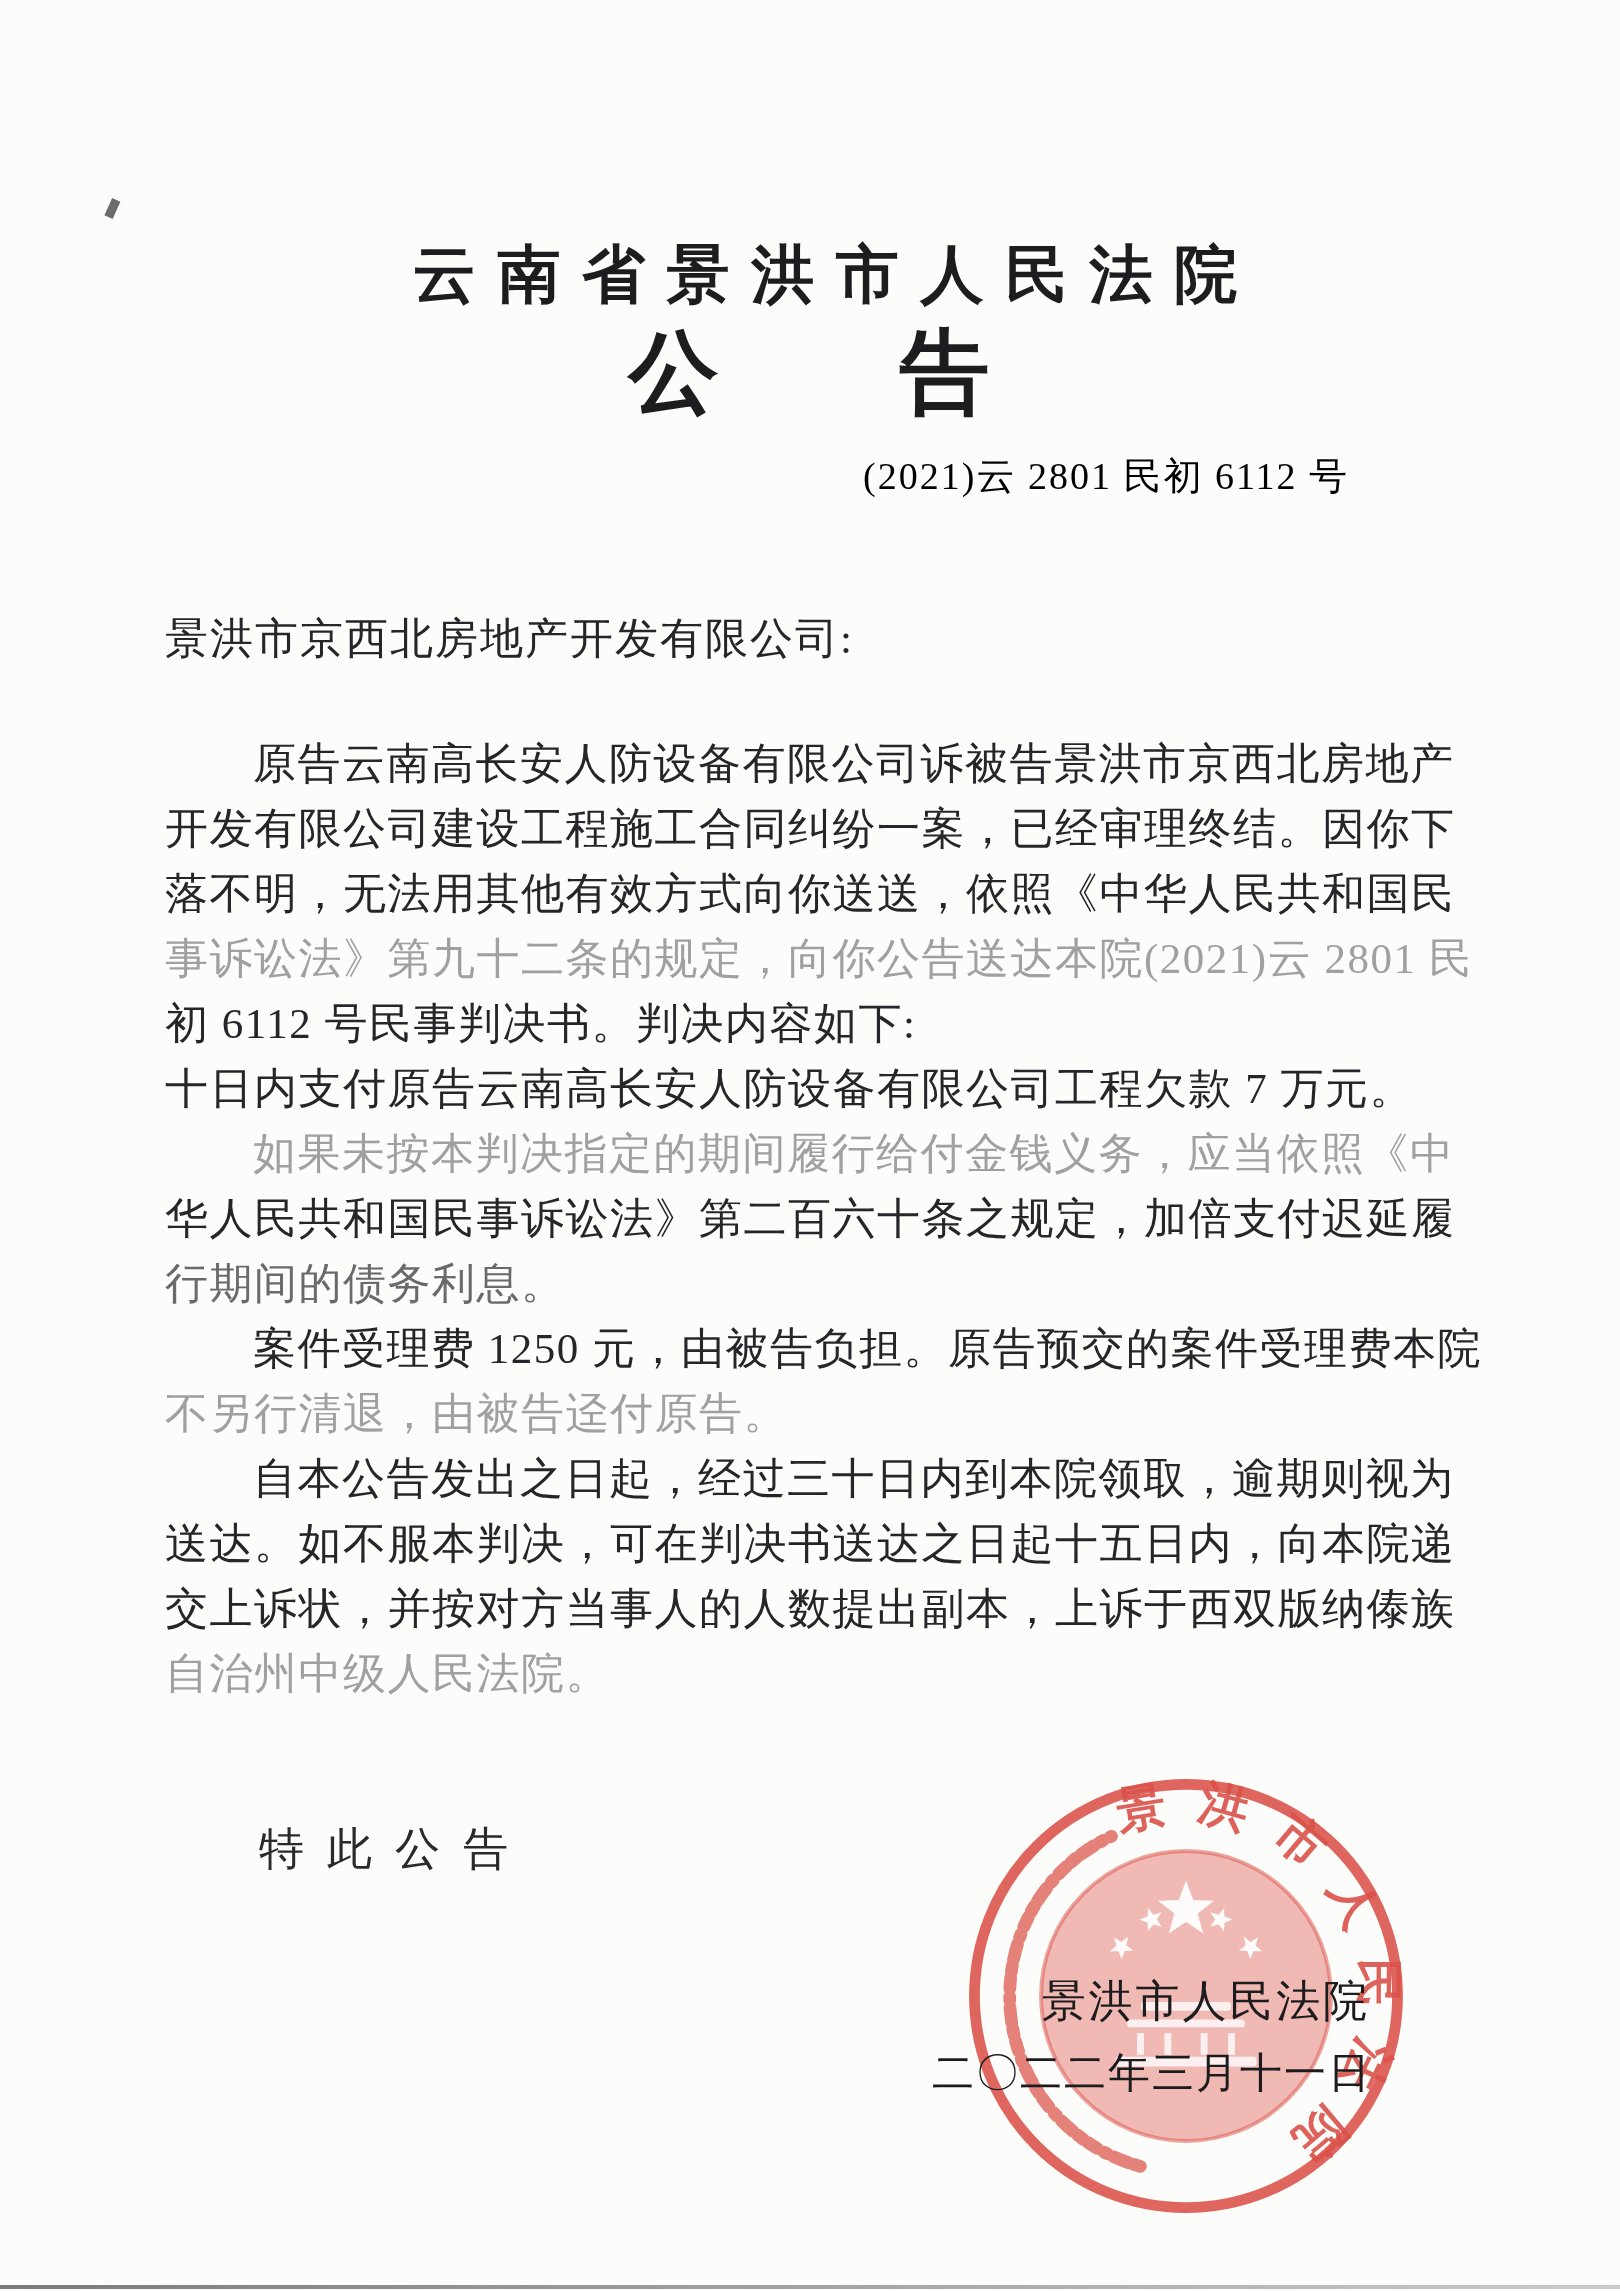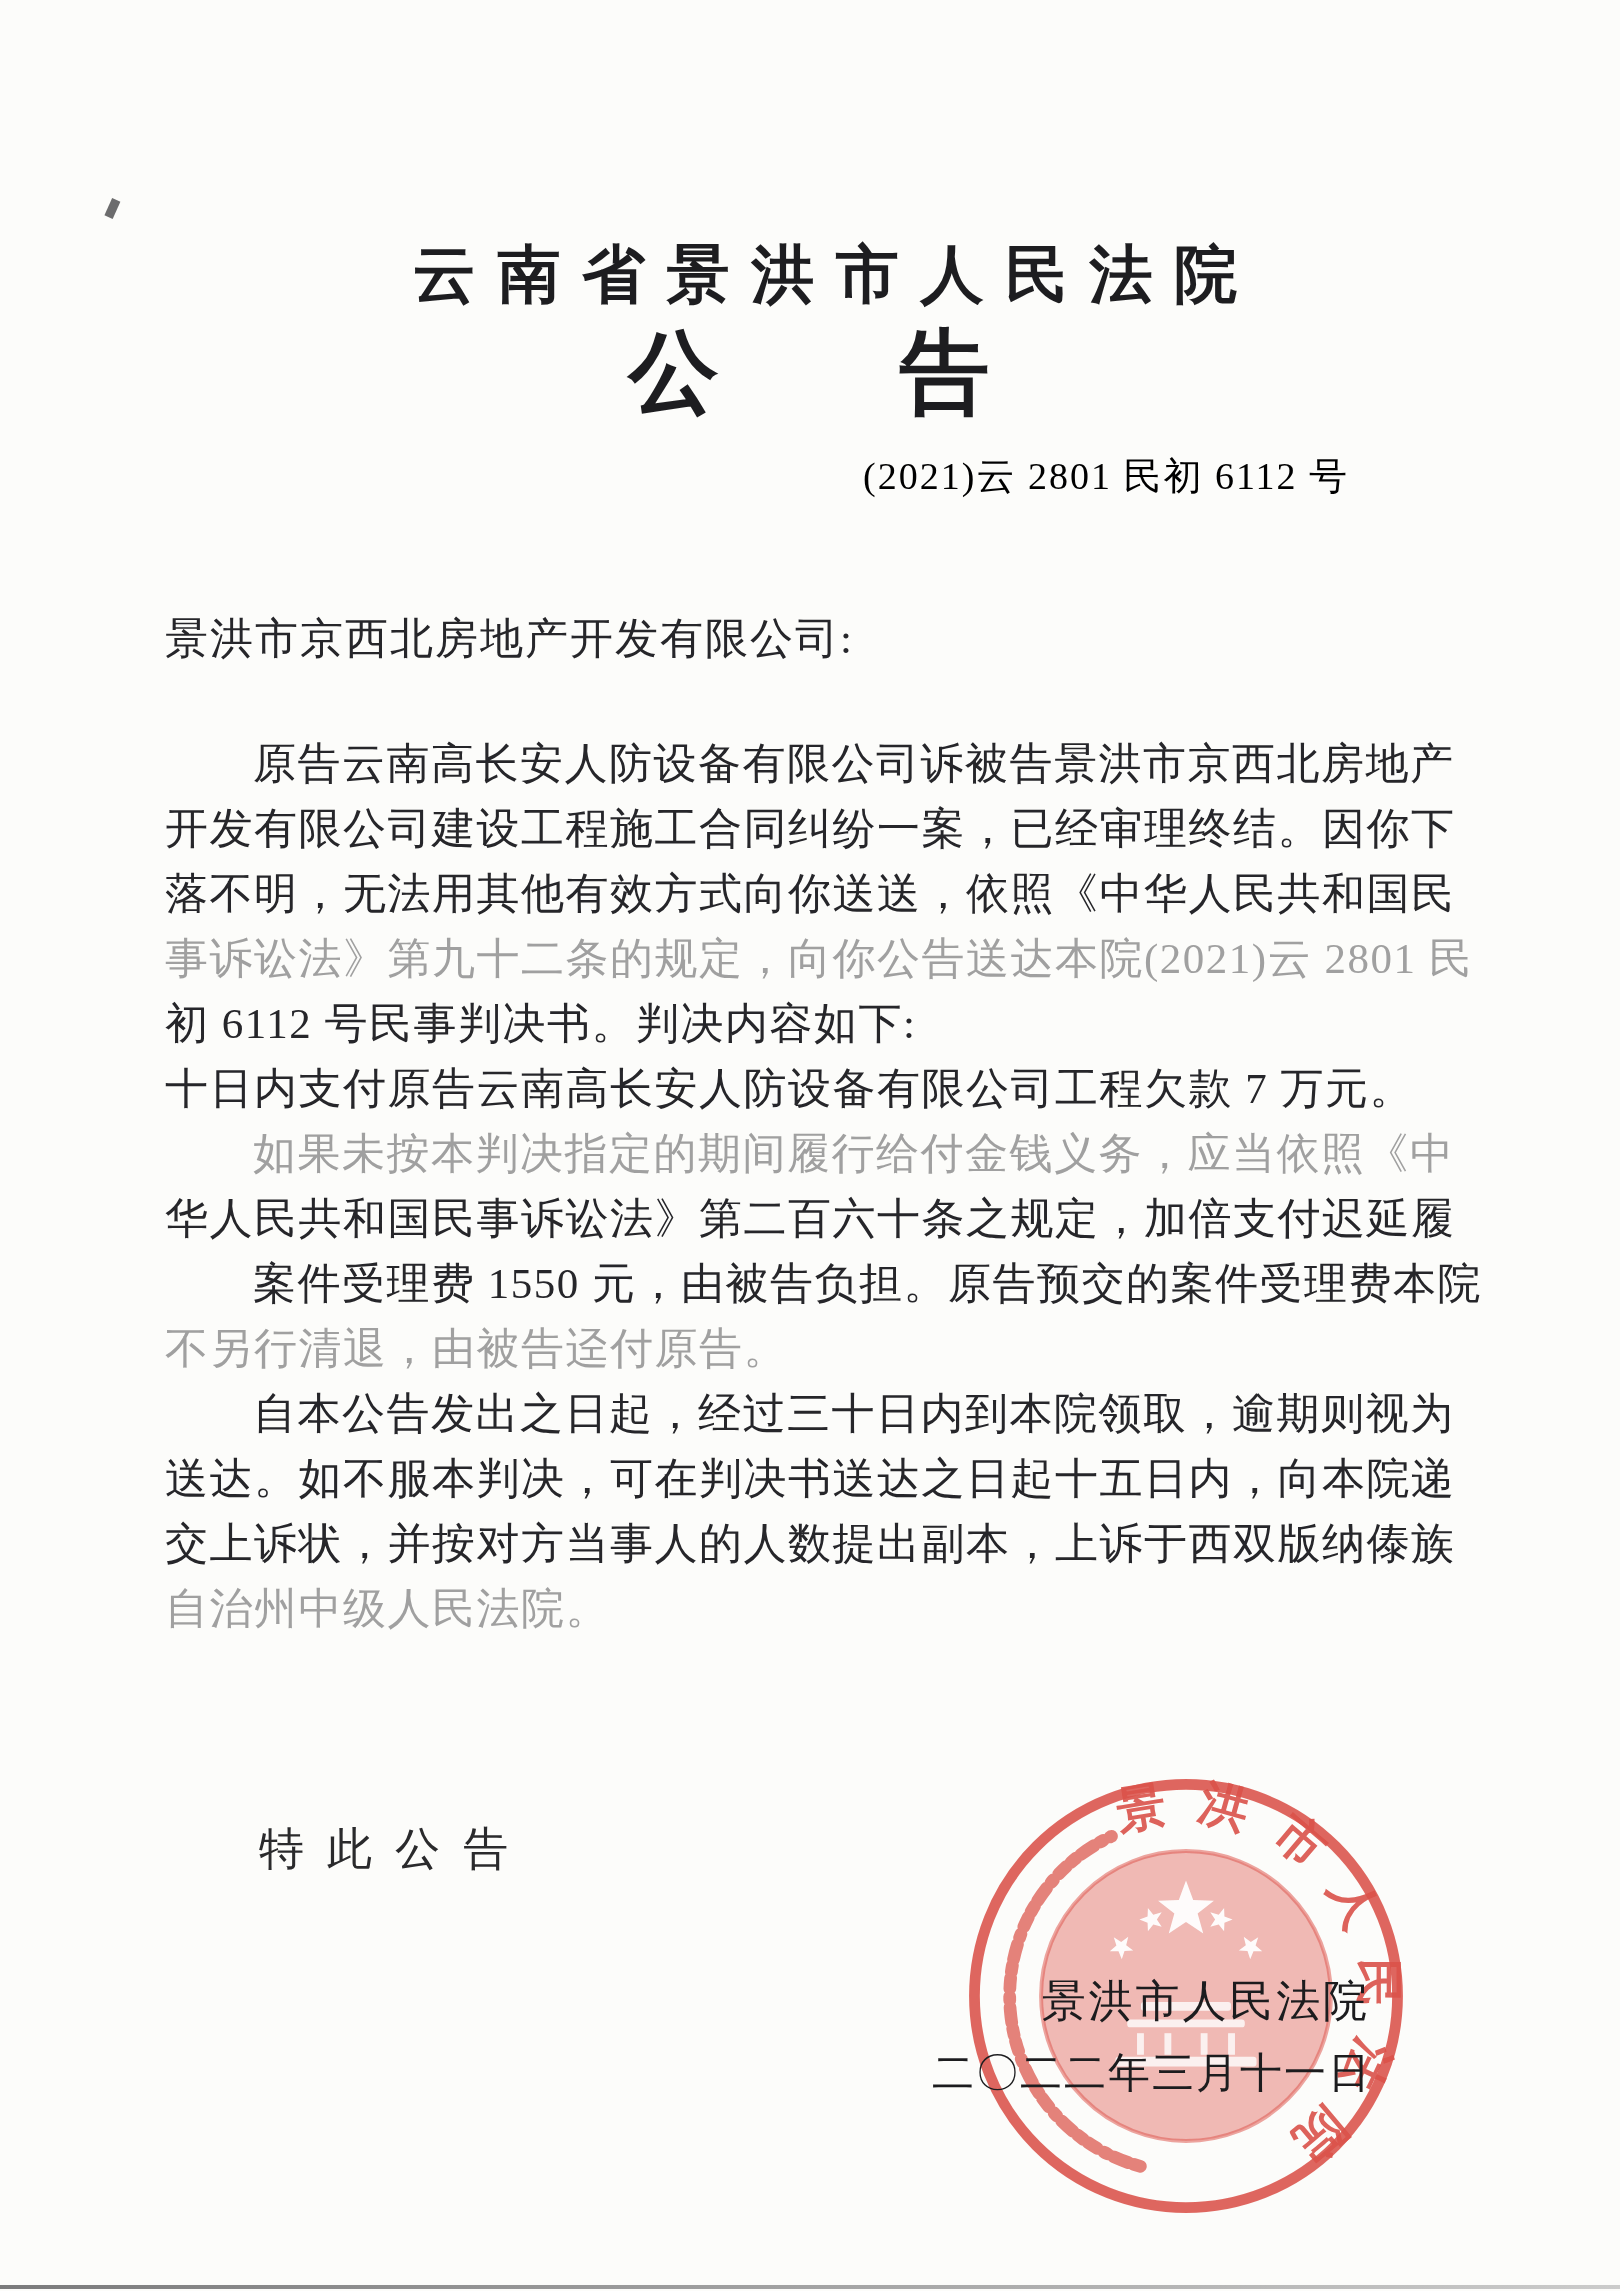--- a/index.html
+++ b/index.html
@@ -144,21 +144,22 @@
 
   <div class="body-text" id="body-text">
       <div class="body-line tone-dark indent">原告云南高长安人防设备有限公司诉被告景洪市京西北房地产</div>
       <div class="body-line tone-dark">开发有限公司建设工程施工合同纠纷一案，已经审理终结。因你下</div>
       <div class="body-line tone-dark">落不明，无法用其他有效方式向你送送，依照《中华人民共和国民</div>
       <div class="body-line tone-faint">事诉讼法》第九十二条的规定，向你公告送达本院(2021)云 2801 民</div>
       <div class="body-line tone-dark">初 6112 号民事判决书。判决内容如下:</div>
       <div class="body-line tone-dark">十日内支付原告云南高长安人防设备有限公司工程欠款 7 万元。</div>
       <div class="body-line tone-faint indent">如果未按本判决指定的期间履行给付金钱义务，应当依照《中</div>
       <div class="body-line tone-dark">华人民共和国民事诉讼法》第二百六十条之规定，加倍支付迟延履</div>
-      <div class="body-line tone-dark indent">案件受理费 1550 元，由被告负担。原告预交的案件受理费本院</div>
+      <div class="body-line tone-mid">行期间的债务利息。</div>
+      <div class="body-line tone-dark indent">案件受理费 1250 元，由被告负担。原告预交的案件受理费本院</div>
       <div class="body-line tone-faint">不另行清退，由被告迳付原告。</div>
       <div class="body-line tone-dark indent">自本公告发出之日起，经过三十日内到本院领取，逾期则视为</div>
       <div class="body-line tone-dark">送达。如不服本判决，可在判决书送达之日起十五日内，向本院递</div>
       <div class="body-line tone-dark">交上诉状，并按对方当事人的人数提出副本，上诉于西双版纳傣族</div>
       <div class="body-line tone-faint">自治州中级人民法院。</div>
     </div>
 
   <div class="closing">特 此 公 告</div>
 
   <svg class="seal" viewBox="-242 -242 484 484" xmlns="http://www.w3.org/2000/svg">

